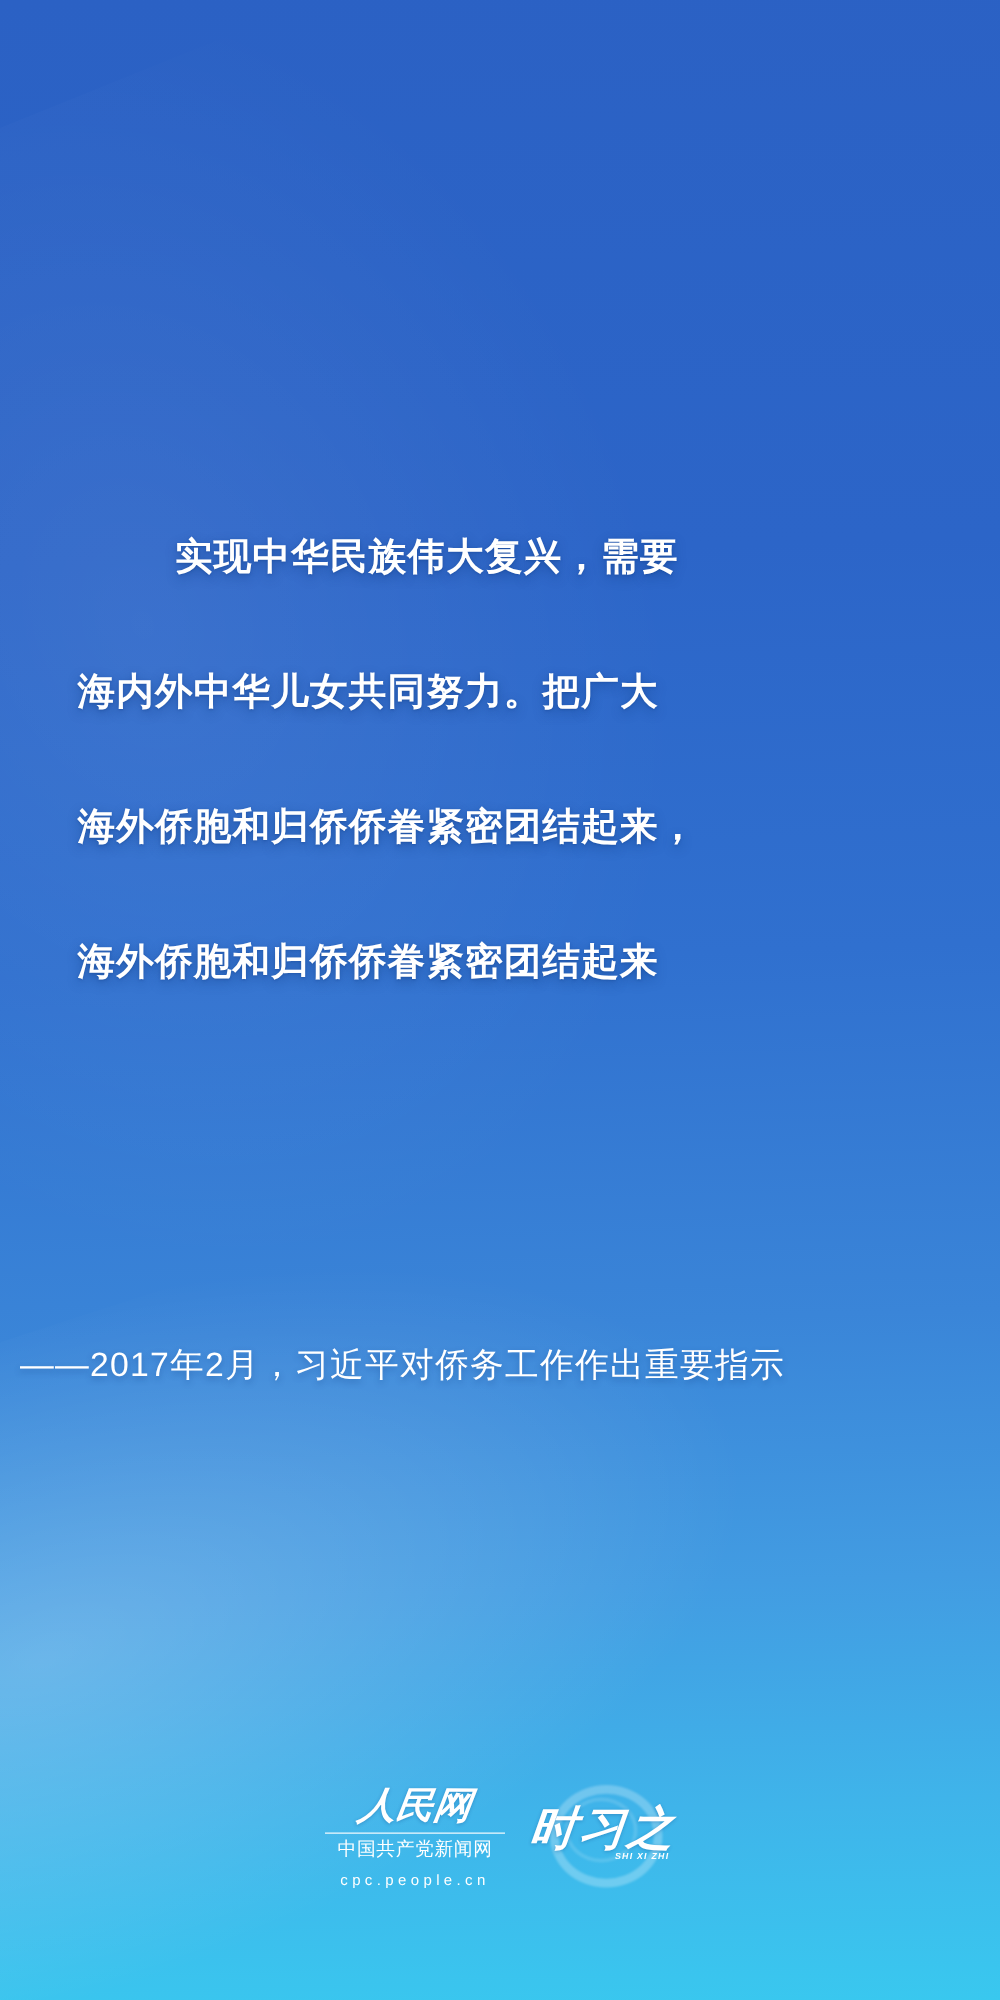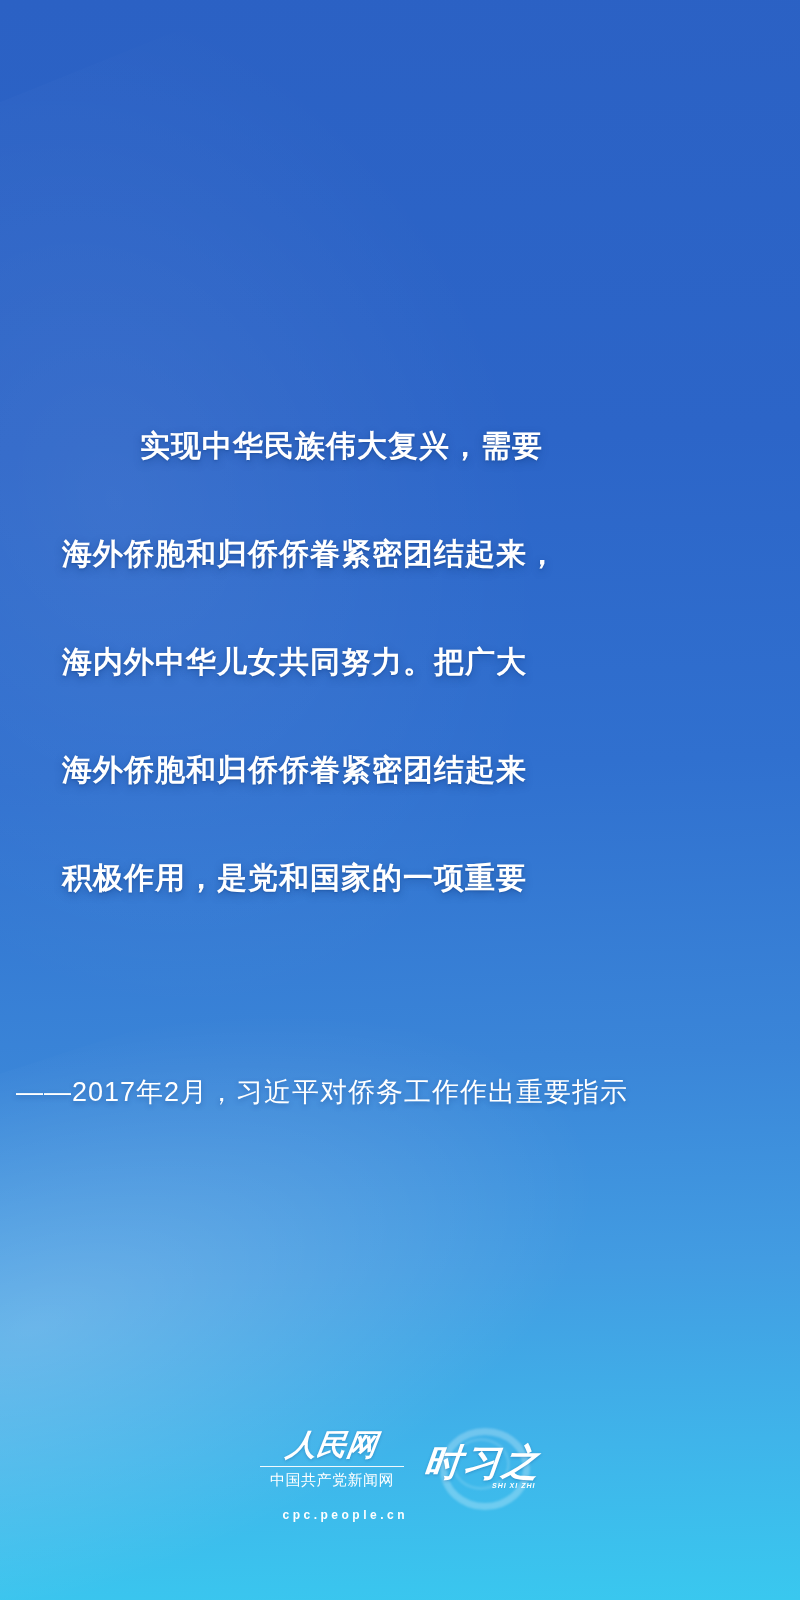--- a/index.html
+++ b/index.html
@@ -69,21 +69,21 @@
     font-family:"DejaVu Serif", "Liberation Serif", serif;
     font-style:italic;
     font-weight:700;
     font-size:30px;
     line-height:34px;
     transform: skewX(-8deg);
     text-shadow: 0 1px 3px rgba(14,58,128,0.3);
   }
   .people-divider { height:1px; background:rgba(255,255,255,0.92); margin:4px 4px 4px; }
   .people-site { font-size:15px; font-weight:400; letter-spacing:0.5px; line-height:17px; }
-  .people-domain { font-size:12px; font-weight:700; letter-spacing:3.5px; line-height:14px; margin-top:20px;text-align:right; }
+  .people-domain { font-size:12px; font-weight:400; letter-spacing:3.5px; line-height:14px; margin-top:9px; }
   .sxz-block { position:relative; width:118px; height:80px; }
   .sxz-ring {
     position:absolute; left:14px; top:0px;
     width:76px; height:68px;
     border:7px solid rgba(255,255,255,0.26);
     border-radius:50%;
     filter: blur(1px);
   }
   .sxz-ring-inner {
     position:absolute; left:26px; top:10px;
@@ -109,24 +109,23 @@
 </head>
 <body>
 
 <div class="poster">
 
   <div class="beam beam-upper"></div>
   <div class="beam beam-lower-left"></div>
 
   <div class="quote">
     <div class="quote-line first">实现中华民族伟大复兴，需要</div>
+    <div class="quote-line">海内外中华儿女共同努力。把广大</div>
     <div class="quote-line">海外侨胞和归侨侨眷紧密团结起来，</div>
-    <div class="quote-line">海内外中华儿女共同努力。把广大</div>
     <div class="quote-line">海外侨胞和归侨侨眷紧密团结起来</div>
-    <div class="quote-line">积极作用，是党和国家的一项重要</div>
   </div>
 
   <div class="attribution">——2017年2月，习近平对侨务工作作出重要指示</div>
 
   <div class="footer">
     <div class="people-block">
       <span class="people-script">人民网</span>
       <div class="people-divider"></div>
       <div class="people-site">中国共产党新闻网</div>
       <div class="people-domain">cpc.people.cn</div>

